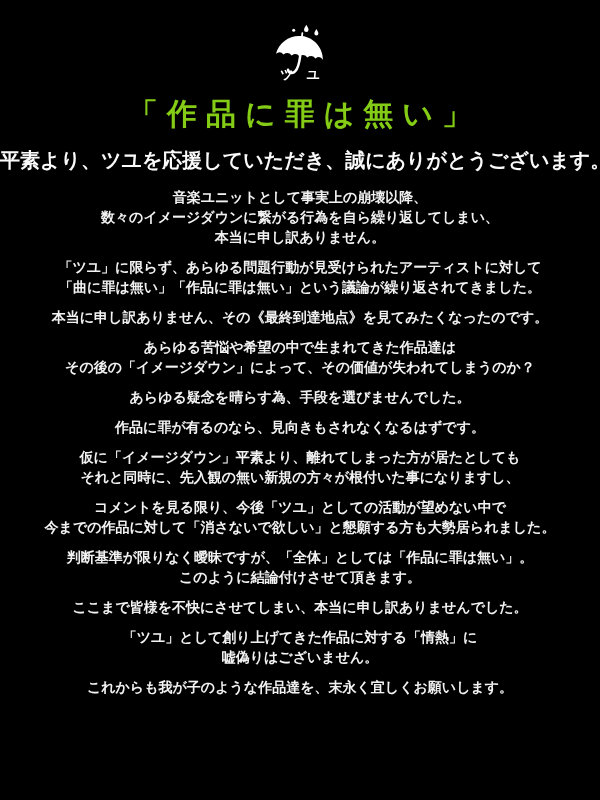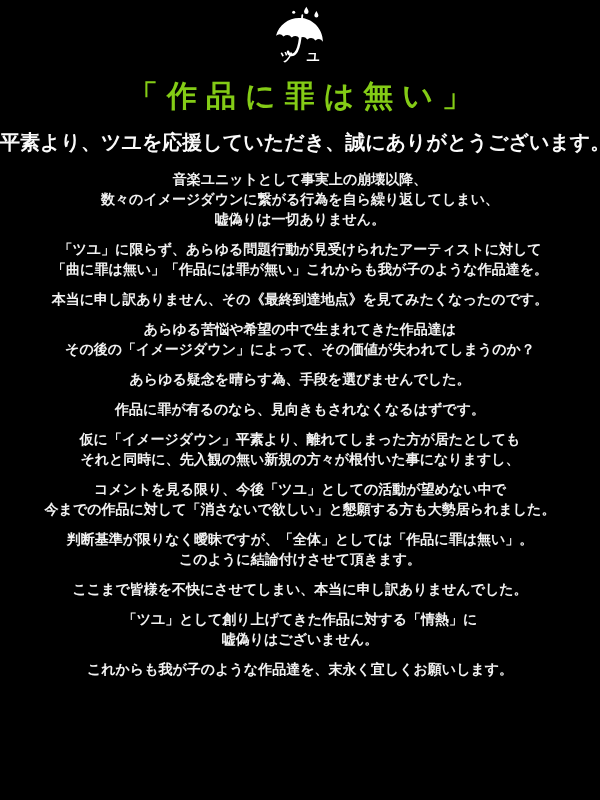--- a/index.html
+++ b/index.html
@@ -12,21 +12,21 @@
     width: 600px;
     height: 800px;
     margin: 0 auto;
     background: #000000;
     color: #f2f2f2;
     font-family: "Liberation Serif", "DejaVu Serif", serif;
     text-align: center;
     overflow: hidden;
   }
   .logo {
-    padding-top: 6px;
+    padding-top: 24px;
     line-height: 0;
   }
   .logo svg {
     width: 66px;
     height: 58px;
   }
   .logo-label {
     display: block;
     margin-top: -16px;
     font-size: 13px;
@@ -99,25 +99,25 @@
   </div>
 
   <h1 class="page-title">「作品に罪は無い」</h1>
 
   <div class="greeting">平素より、ツユを応援していただき、誠にありがとうございます。</div>
 
   <div class="statement-body">
       <div class="paragraph">
         <div class="line">音楽ユニットとして事実上の崩壊以降、</div>
         <div class="line">数々のイメージダウンに繋がる行為を自ら繰り返してしまい、</div>
-        <div class="line">嘘偽りは一切ありません。</div>
+        <div class="line">本当に申し訳ありません。</div>
       </div>
       <div class="paragraph">
         <div class="line">「ツユ」に限らず、あらゆる問題行動が見受けられたアーティストに対して</div>
-        <div class="line">「曲に罪は無い」「作品には罪が無い」これからも我が子のような作品達を。</div>
+        <div class="line">「曲に罪は無い」「作品に罪は無い」という議論が繰り返されてきました。</div>
       </div>
       <div class="paragraph">
         <div class="line">本当に申し訳ありません、その《最終到達地点》を見てみたくなったのです。</div>
       </div>
       <div class="paragraph">
         <div class="line">あらゆる苦悩や希望の中で生まれてきた作品達は</div>
         <div class="line">その後の「イメージダウン」によって、その価値が失われてしまうのか？</div>
       </div>
       <div class="paragraph">
         <div class="line">あらゆる疑念を晴らす為、手段を選びませんでした。</div>

